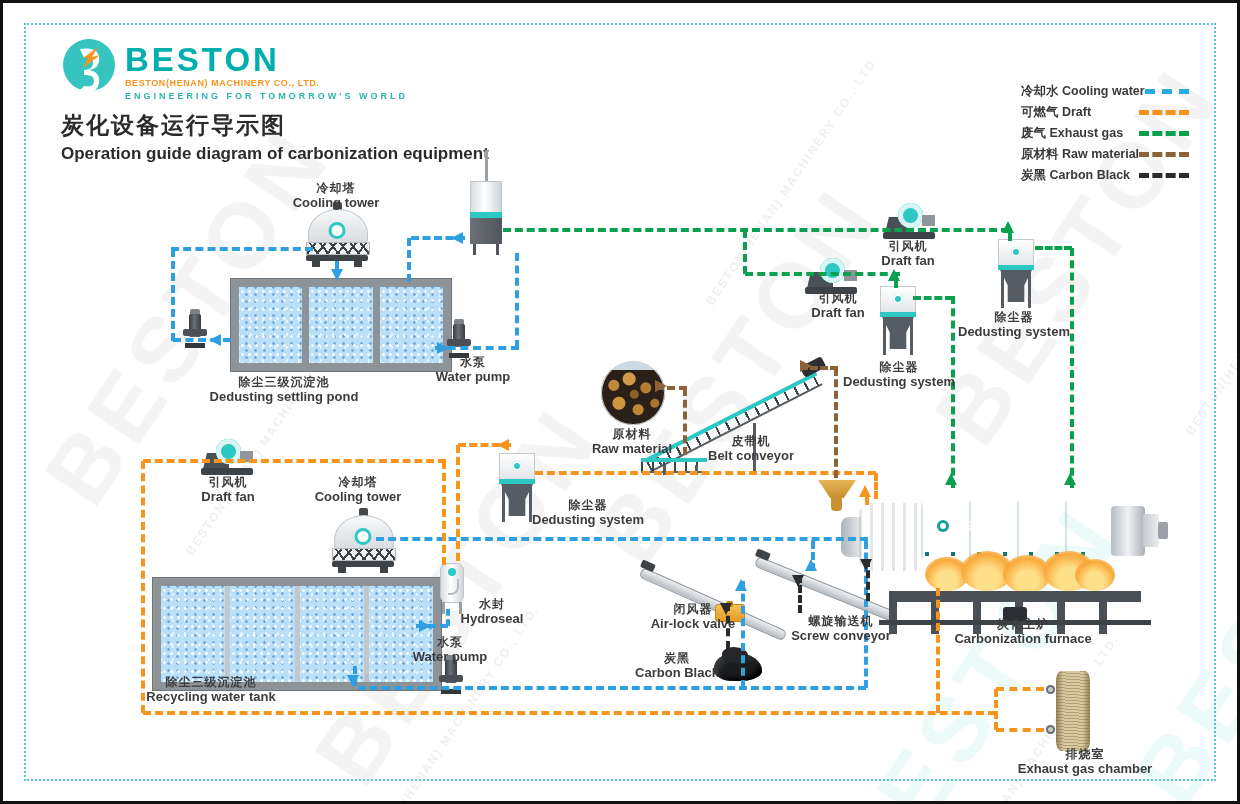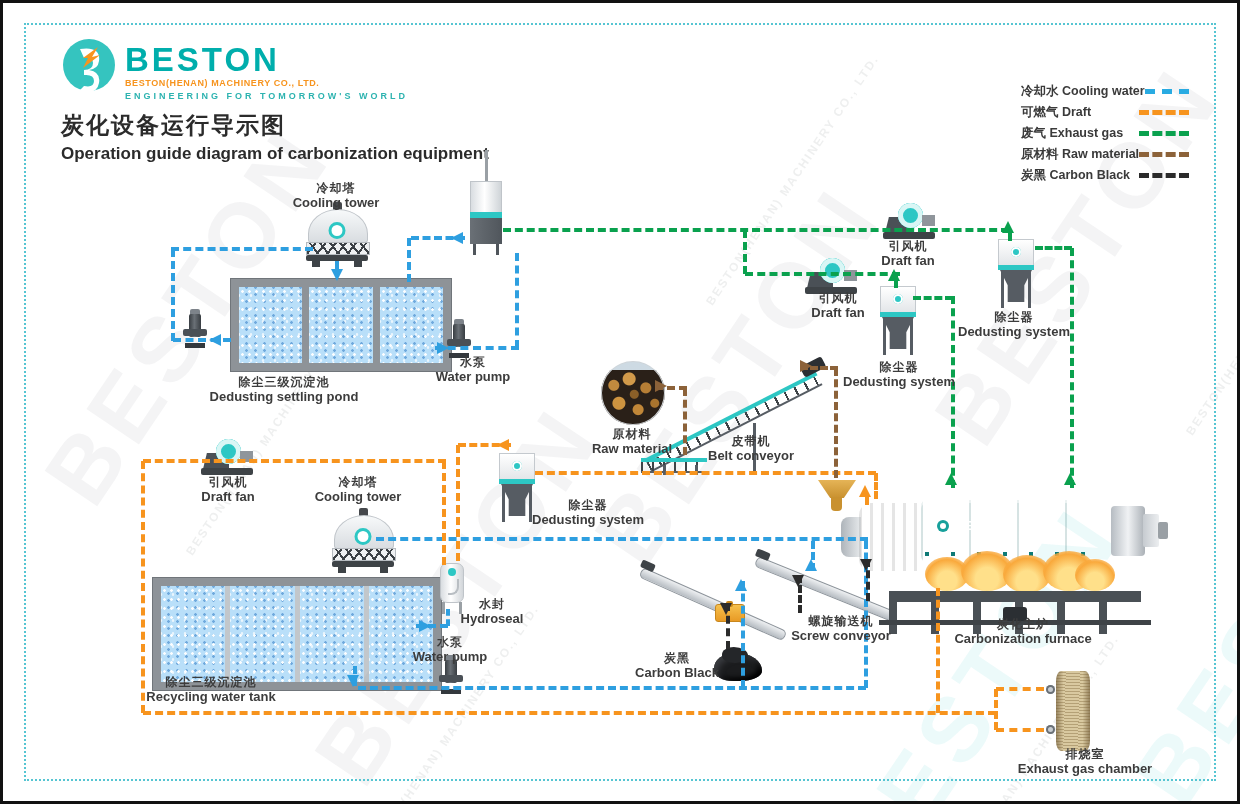--- a/index.html
+++ b/index.html
@@ -505,20 +505,24 @@
       <span class="en">Hydroseal</span>
     </div>
   <div class="lbl" style="left:208px;top:672px">
     <span class="zh">除尘三级沉淀池</span>
       <span class="en">Recycling water tank</span>
     </div>
   <div class="lbl" style="left:447px;top:632px">
     <span class="zh">水泵</span>
       <span class="en">Water pump</span>
     </div>
+  <div class="lbl" style="left:690px;top:599px">
+    <span class="zh">闭风器</span>
+      <span class="en">Air-lock valve</span>
+    </div>
   <div class="lbl" style="left:674px;top:648px">
     <span class="zh">炭黑</span>
       <span class="en">Carbon Black</span>
     </div>
   <div class="lbl" style="left:838px;top:611px">
     <span class="zh">螺旋输送机</span>
       <span class="en">Screw conveyor</span>
     </div>
   <div class="lbl" style="left:1020px;top:614px">
     <span class="zh">炭化主炉</span>

